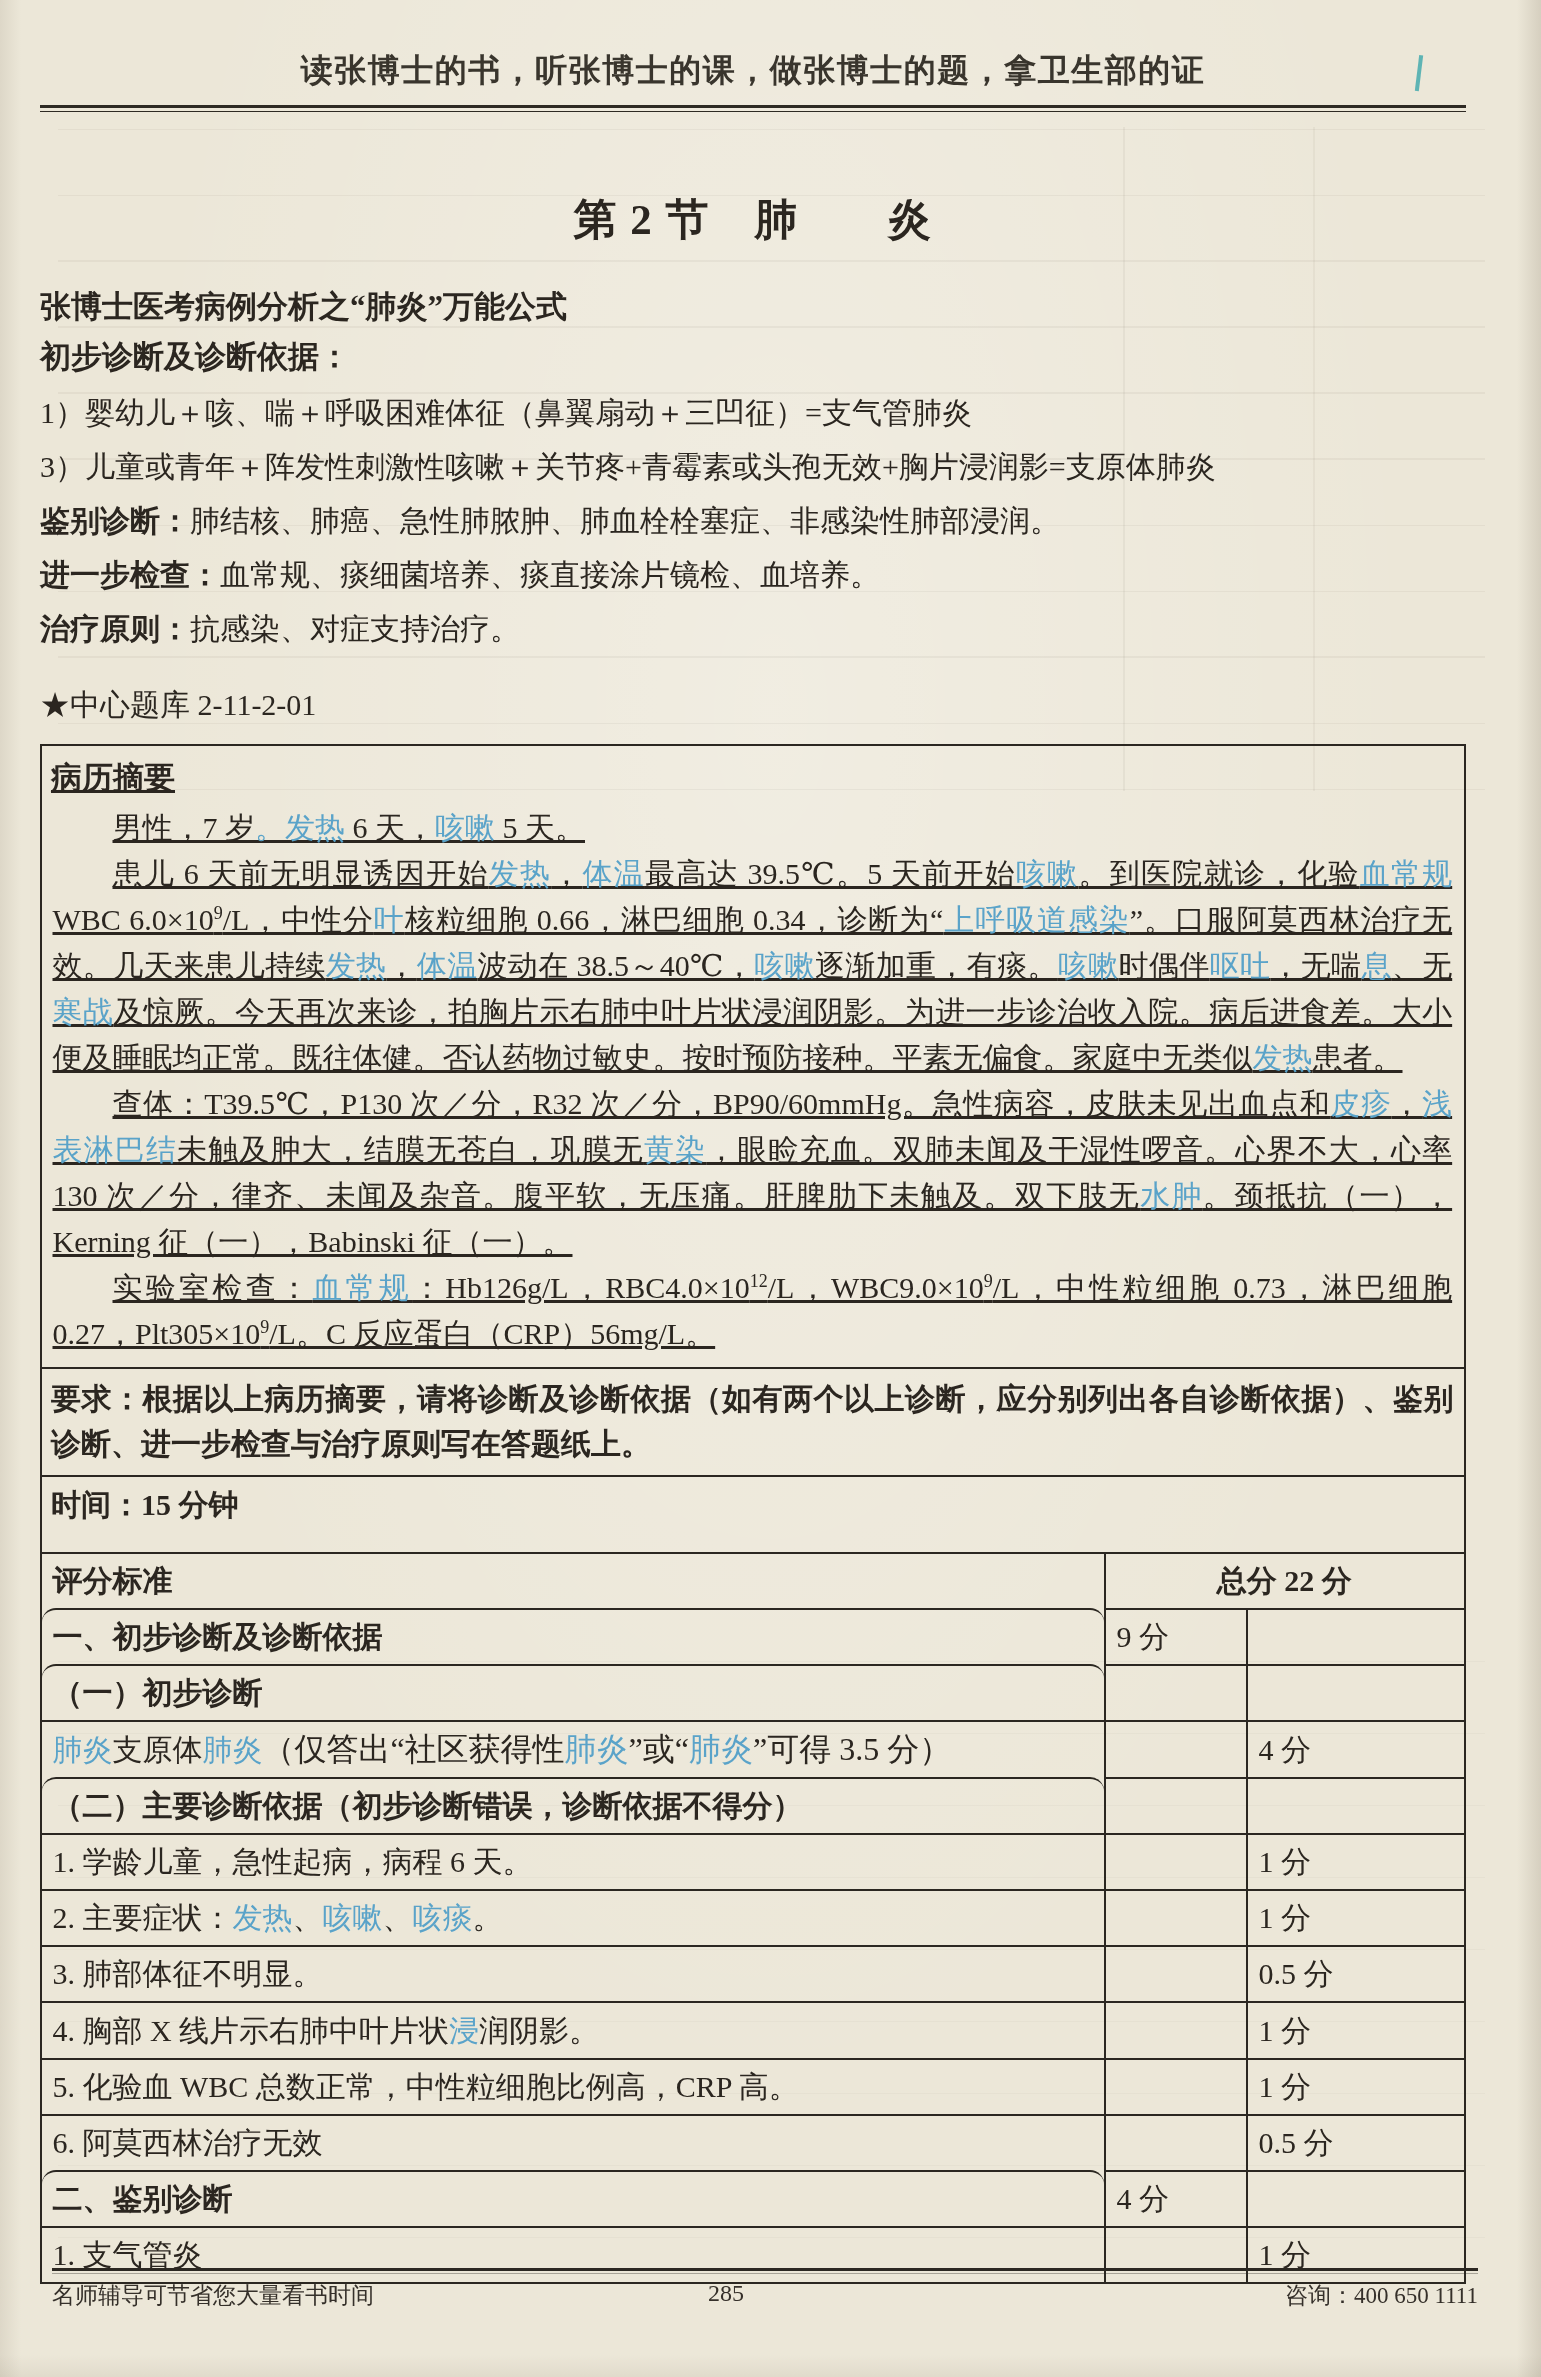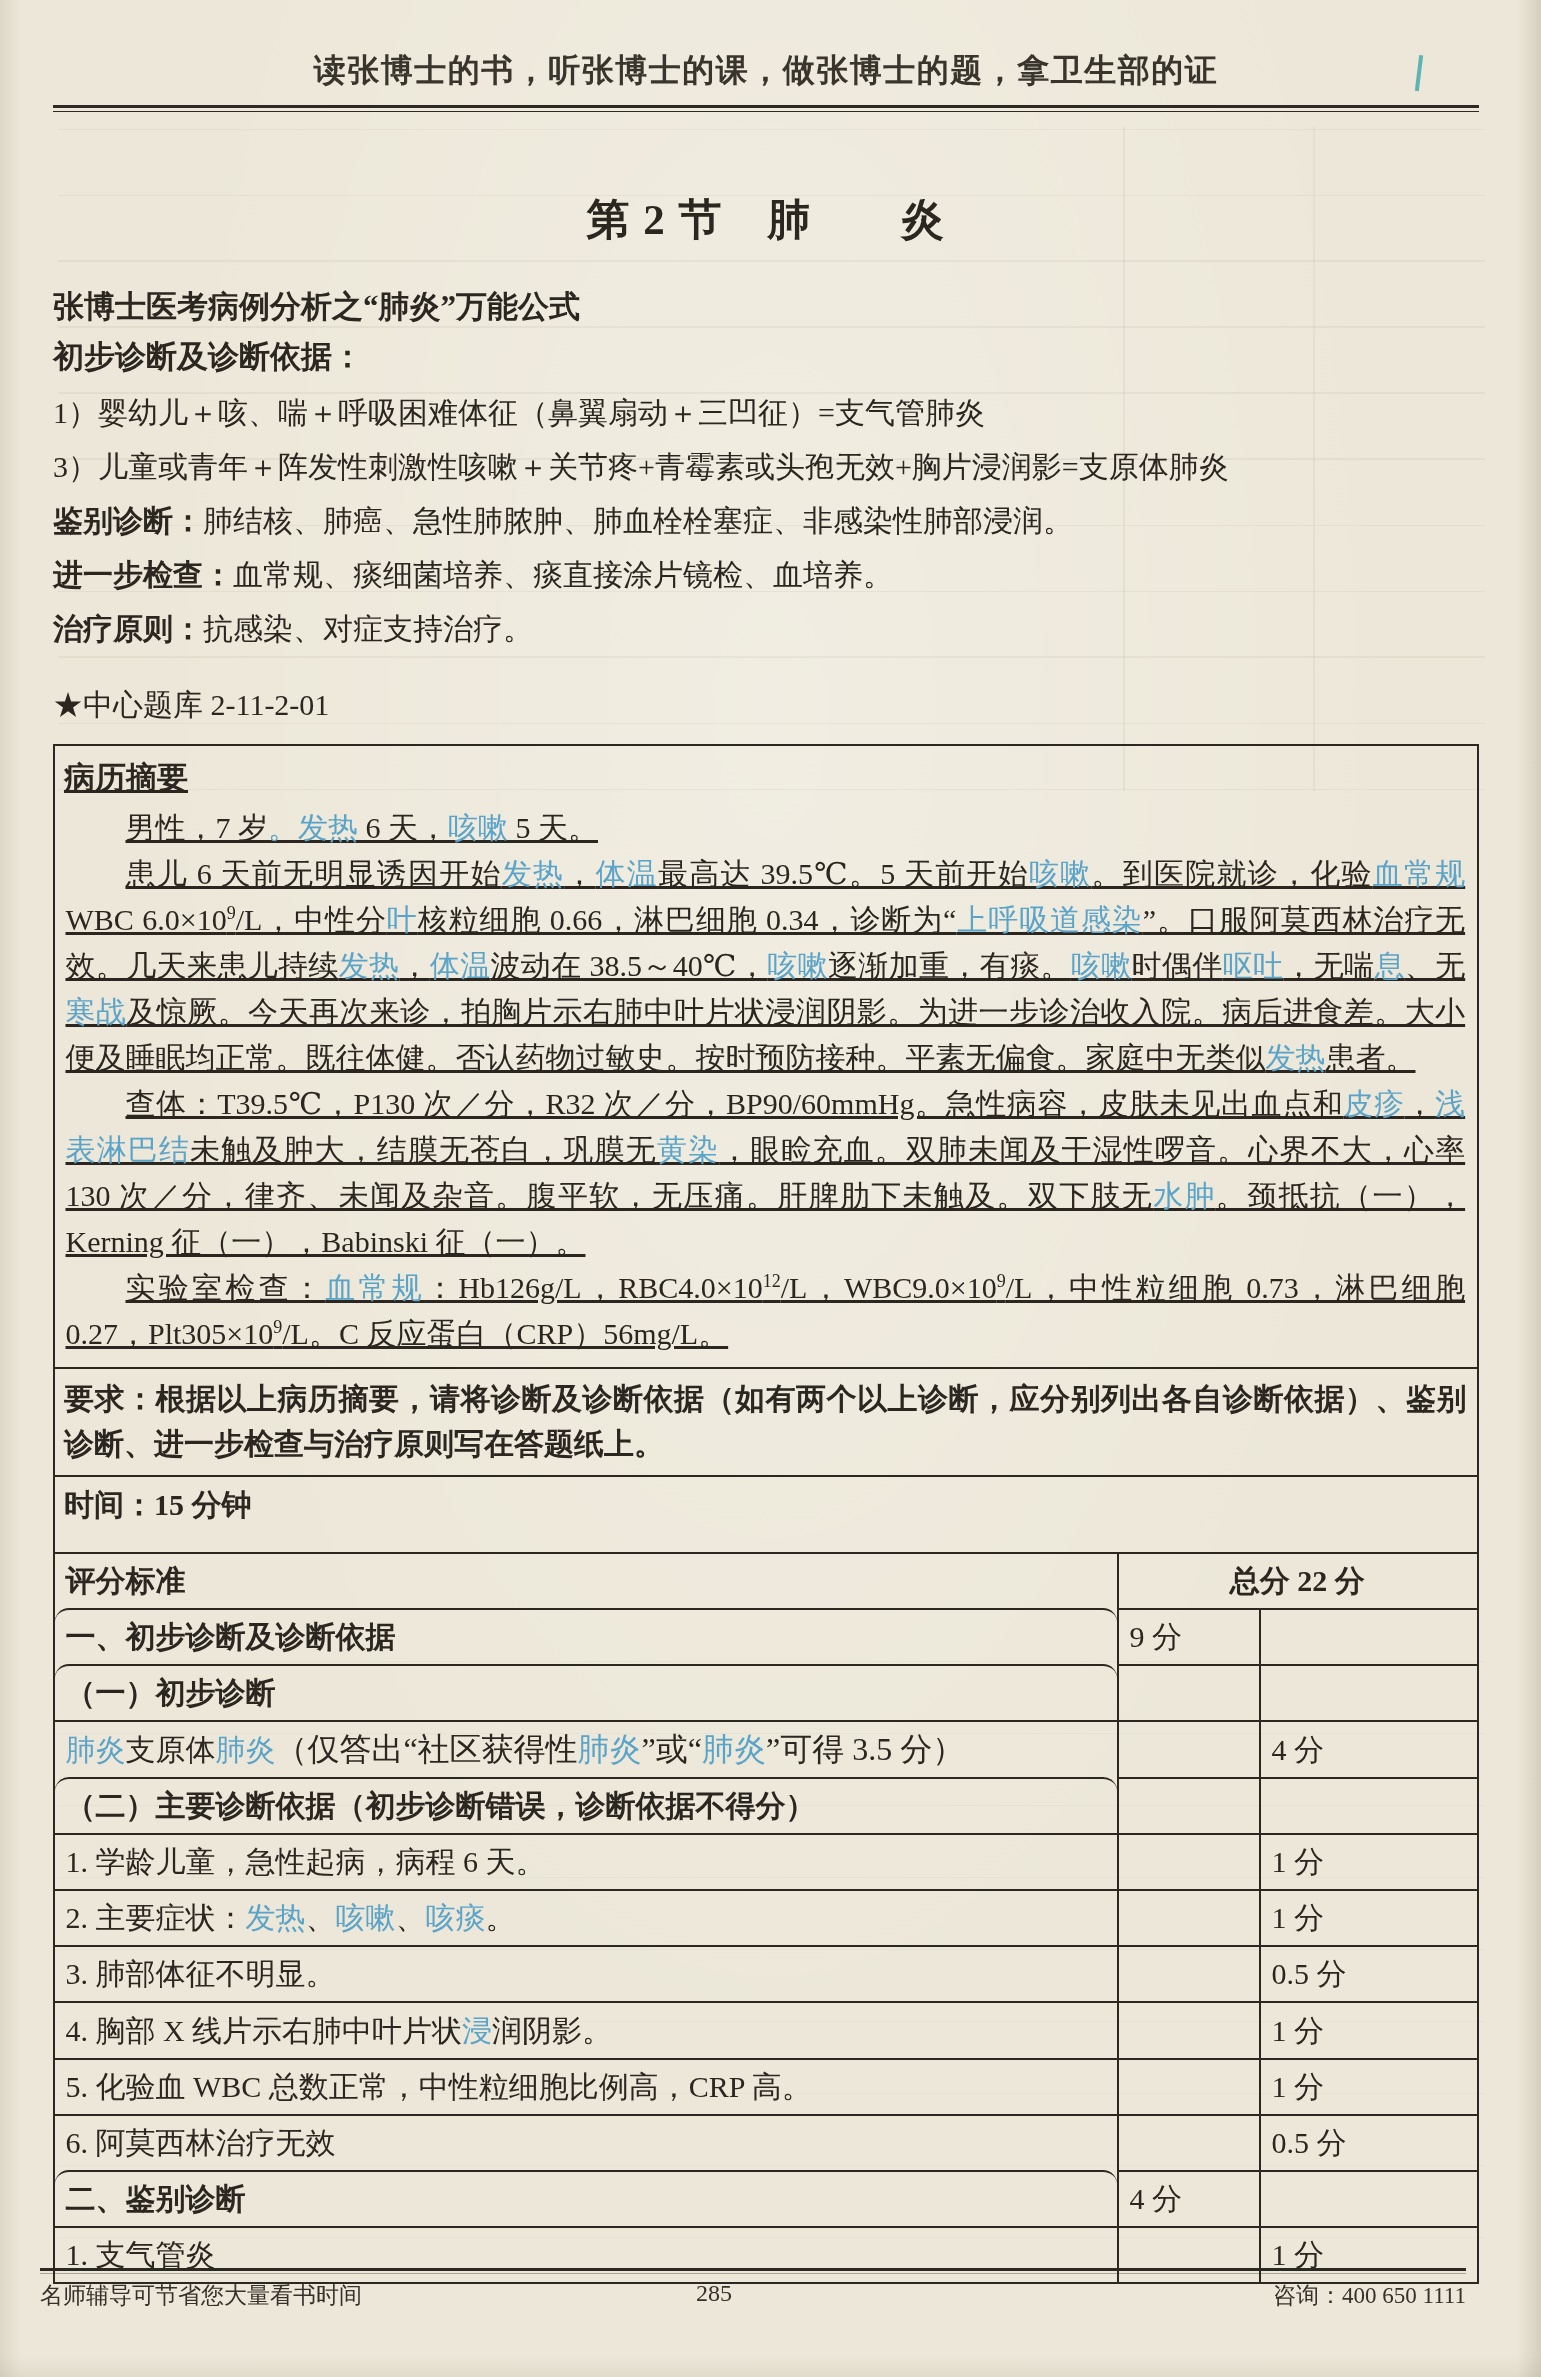--- a/index.html
+++ b/index.html
@@ -16,21 +16,21 @@
   
   .ghost{position:absolute;pointer-events:none;opacity:.10;filter:blur(0.7px);}
   .ghost.rows{left:58px;right:57px;top:119px;height:671px;
     background:repeating-linear-gradient(0deg, rgba(70,60,45,.55) 0 1.5px, rgba(0,0,0,0) 1.5px 66px);}
   .ghost.rows2{left:58px;right:57px;top:1641px;height:597px;opacity:.06;
     background:repeating-linear-gradient(0deg, rgba(70,60,45,.5) 0 1.5px, rgba(0,0,0,0) 1.5px 72px);}
   .ghost.v1{left:1123px;top:127px;width:1.5px;height:664px;background:rgba(70,60,45,.55);}
   .ghost.v2{left:1313px;top:127px;width:1.5px;height:664px;background:rgba(70,60,45,.45);}
   .tick{position:absolute;left:1417px;top:55px;width:3.7px;height:36px;background:#2fa3a8;
     transform:rotate(7deg);opacity:.75;}
-  .inner{position:absolute;left:53px;top:0;width:1426px;}
+  .inner{position:absolute;left:40px;top:0;width:1426px;}
   .slogan{margin-top:49px;text-align:center;font-size:32px;font-weight:bold;
     letter-spacing:1.5px;color:#39352d;}
   .rule{margin-top:12px;height:3px;border-top:3.7px solid #2e2a23;border-bottom:1.5px solid #2e2a23;}
   .title{margin-top:79px;text-align:center;font-size:43px;font-weight:bold;letter-spacing:1.5px;}
   .h-bold{margin-top:37px;font-size:31px;font-weight:bold;}
   .h-bold2{margin-top:8px;font-size:31px;font-weight:bold;}
   .line40{margin-top:15px;font-size:30px;line-height:39px;}
   .lbl{font-weight:bold;}
   .bank{margin-top:37px;font-size:30px;}
   .blu{color:var(--blu);}
@@ -44,21 +44,21 @@
   .req{padding:7.5px 10.4px 9px 9px;font-size:30px;font-weight:bold;line-height:45px;text-align:justify;}
   .time{padding:7.5px 10.4px 9px 9px;font-size:30px;font-weight:bold;}
   .score-table{border-top:2.2px solid var(--line);display:grid;
     grid-template-columns:1fr 142px 218px;margin-top:17px;}
   .score-table>div{padding:8.2px 12px 9px 10.4px;font-size:30px;line-height:37px;}
   .score-table>div:nth-child(n+3){border-top:2.2px solid var(--line);}
   .cs1,.cs2,.cmerged{border-left:2.2px solid var(--line);}
   .cmerged{grid-column:2/4;text-align:center;font-weight:bold;}
   .chead{font-weight:bold;}
   .b{font-weight:bold;border-radius:14px;}
-  .footer{position:absolute;left:40px;top:2268px;width:1426px;border-top:3px solid #2c2822;}
+  .footer{position:absolute;left:52px;top:2268px;width:1426px;border-top:3px solid #2c2822;}
   .footer::before{content:"";display:block;height:1.5px;margin-top:1.5px;background:#2c2822;opacity:.35;}
   .footer-row{display:flex;justify-content:space-between;align-items:baseline;
     padding-top:6px;font-size:23px;color:#35302a;}
   .footer-center{position:absolute;left:46%;font-size:24px;}
 </style>
 </head>
 <body>
 
 <div class="page">
   <div class="ghost rows"></div>

